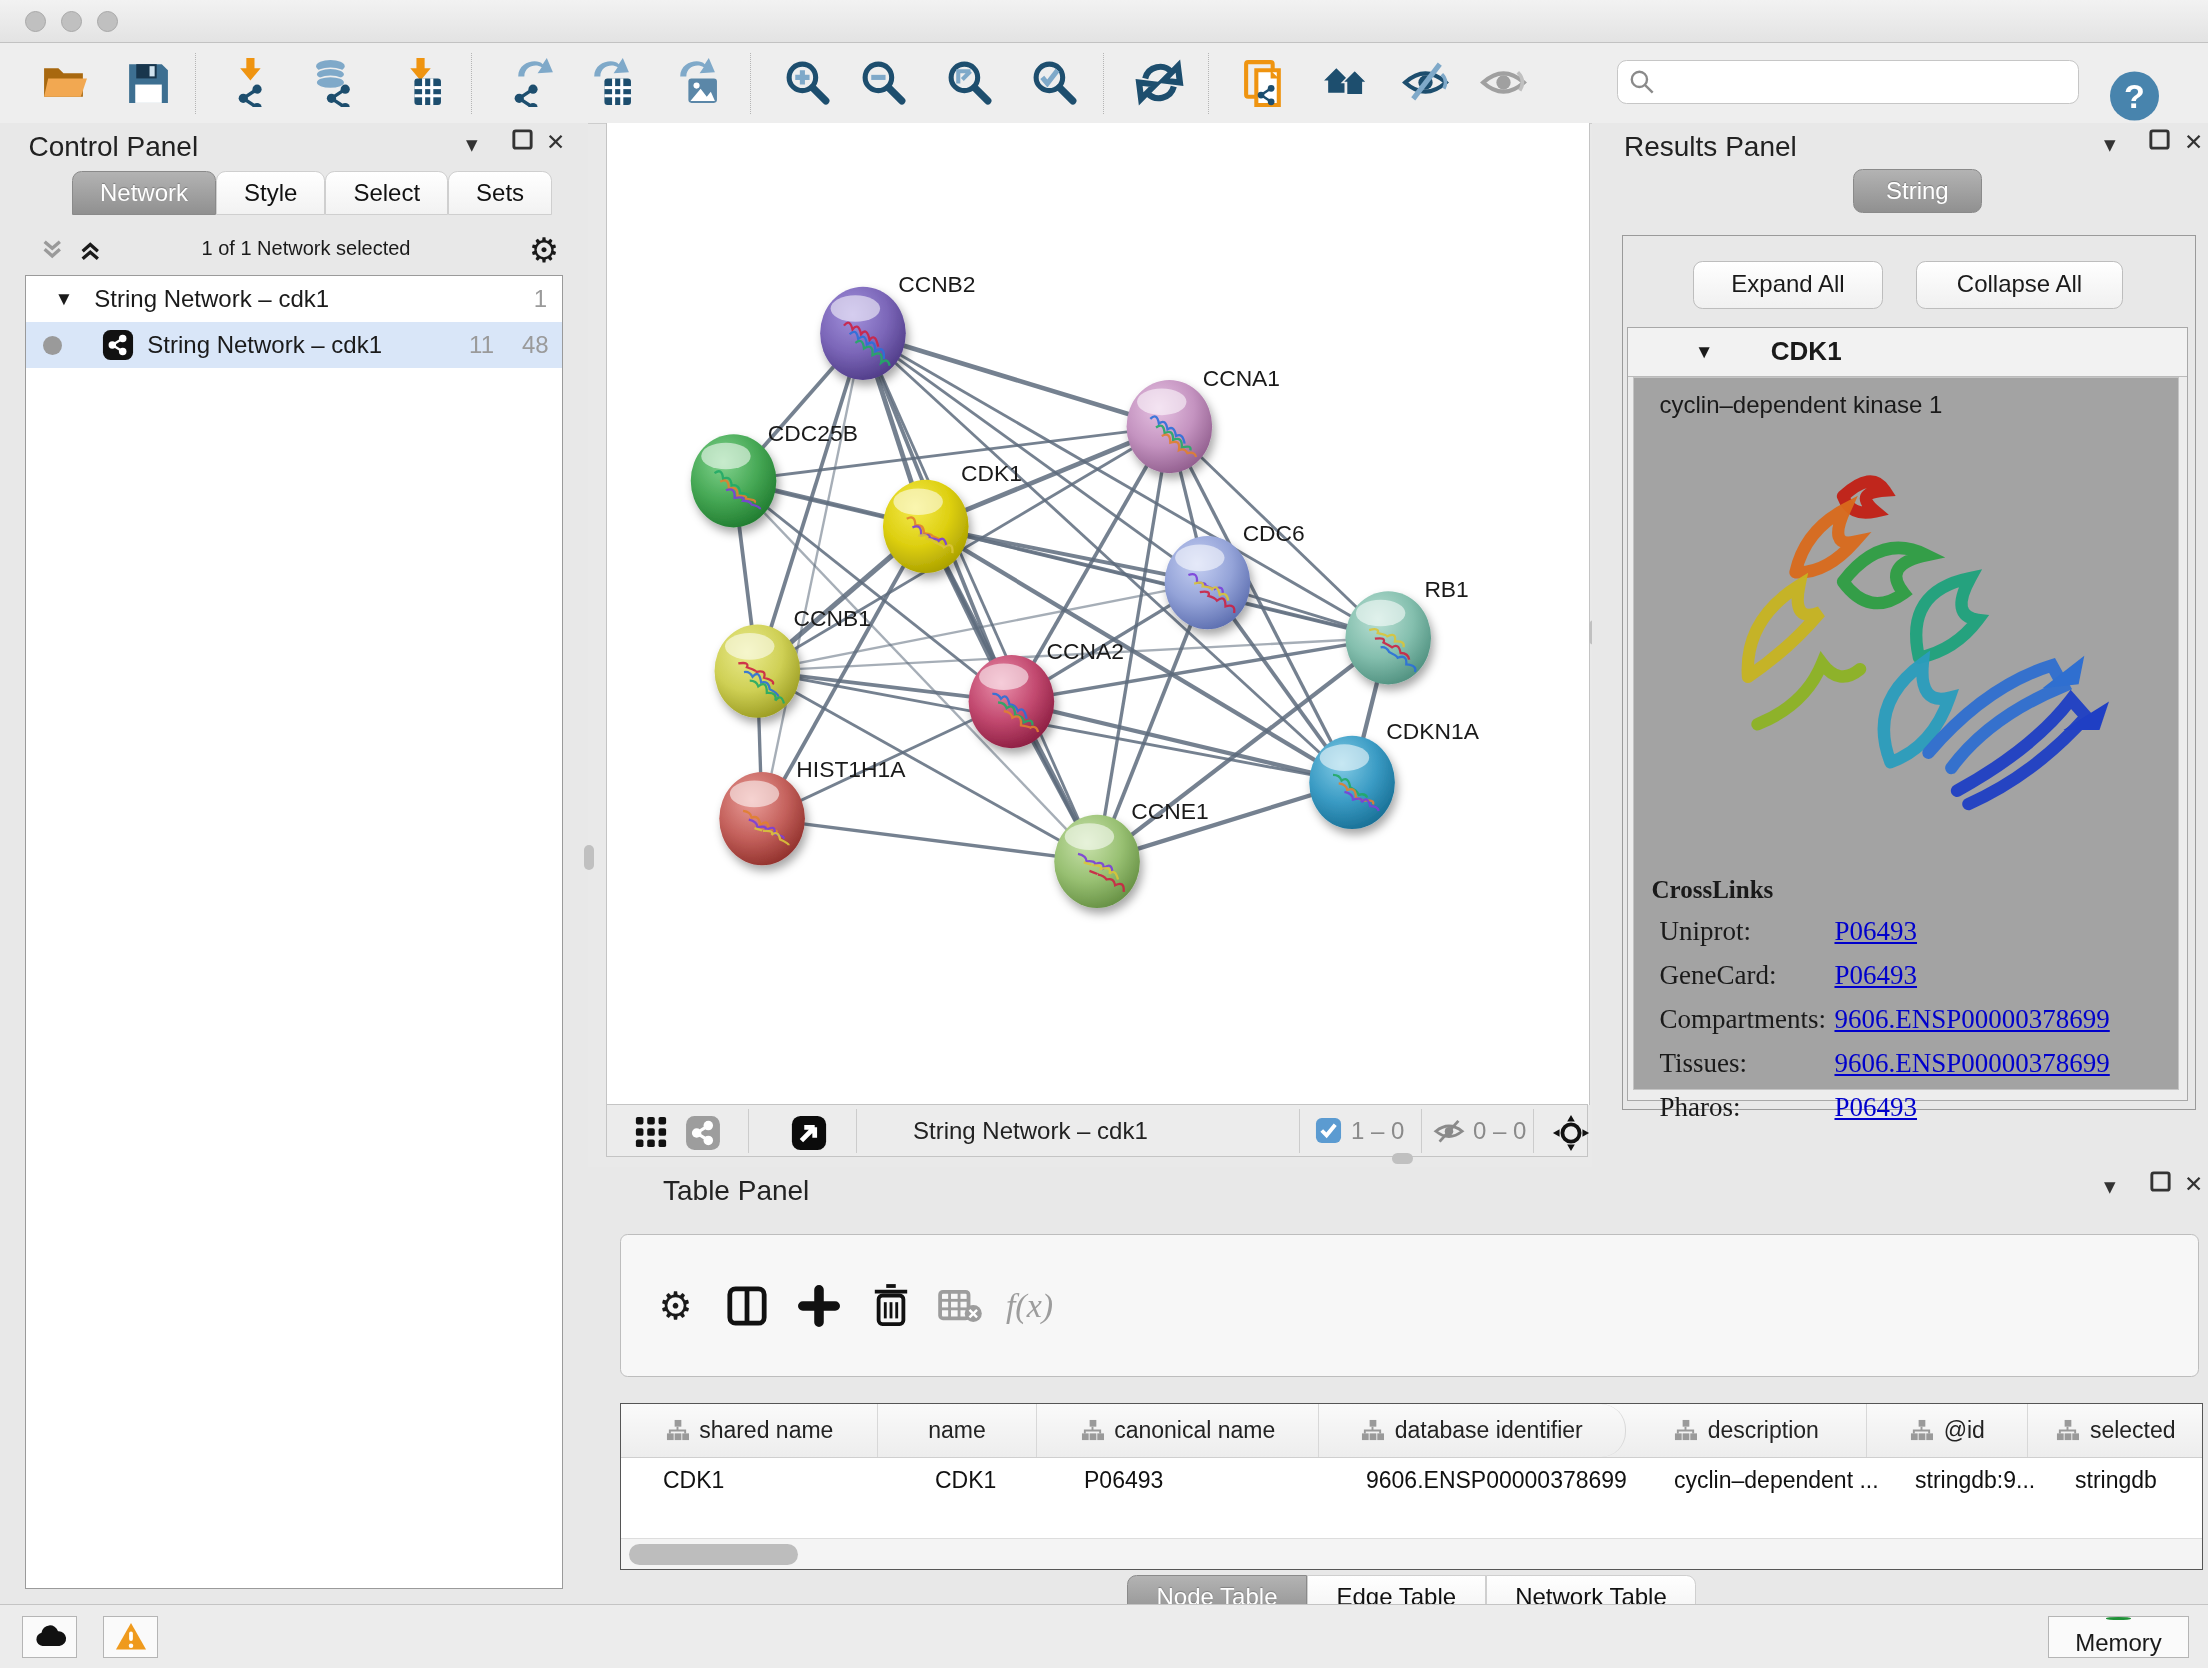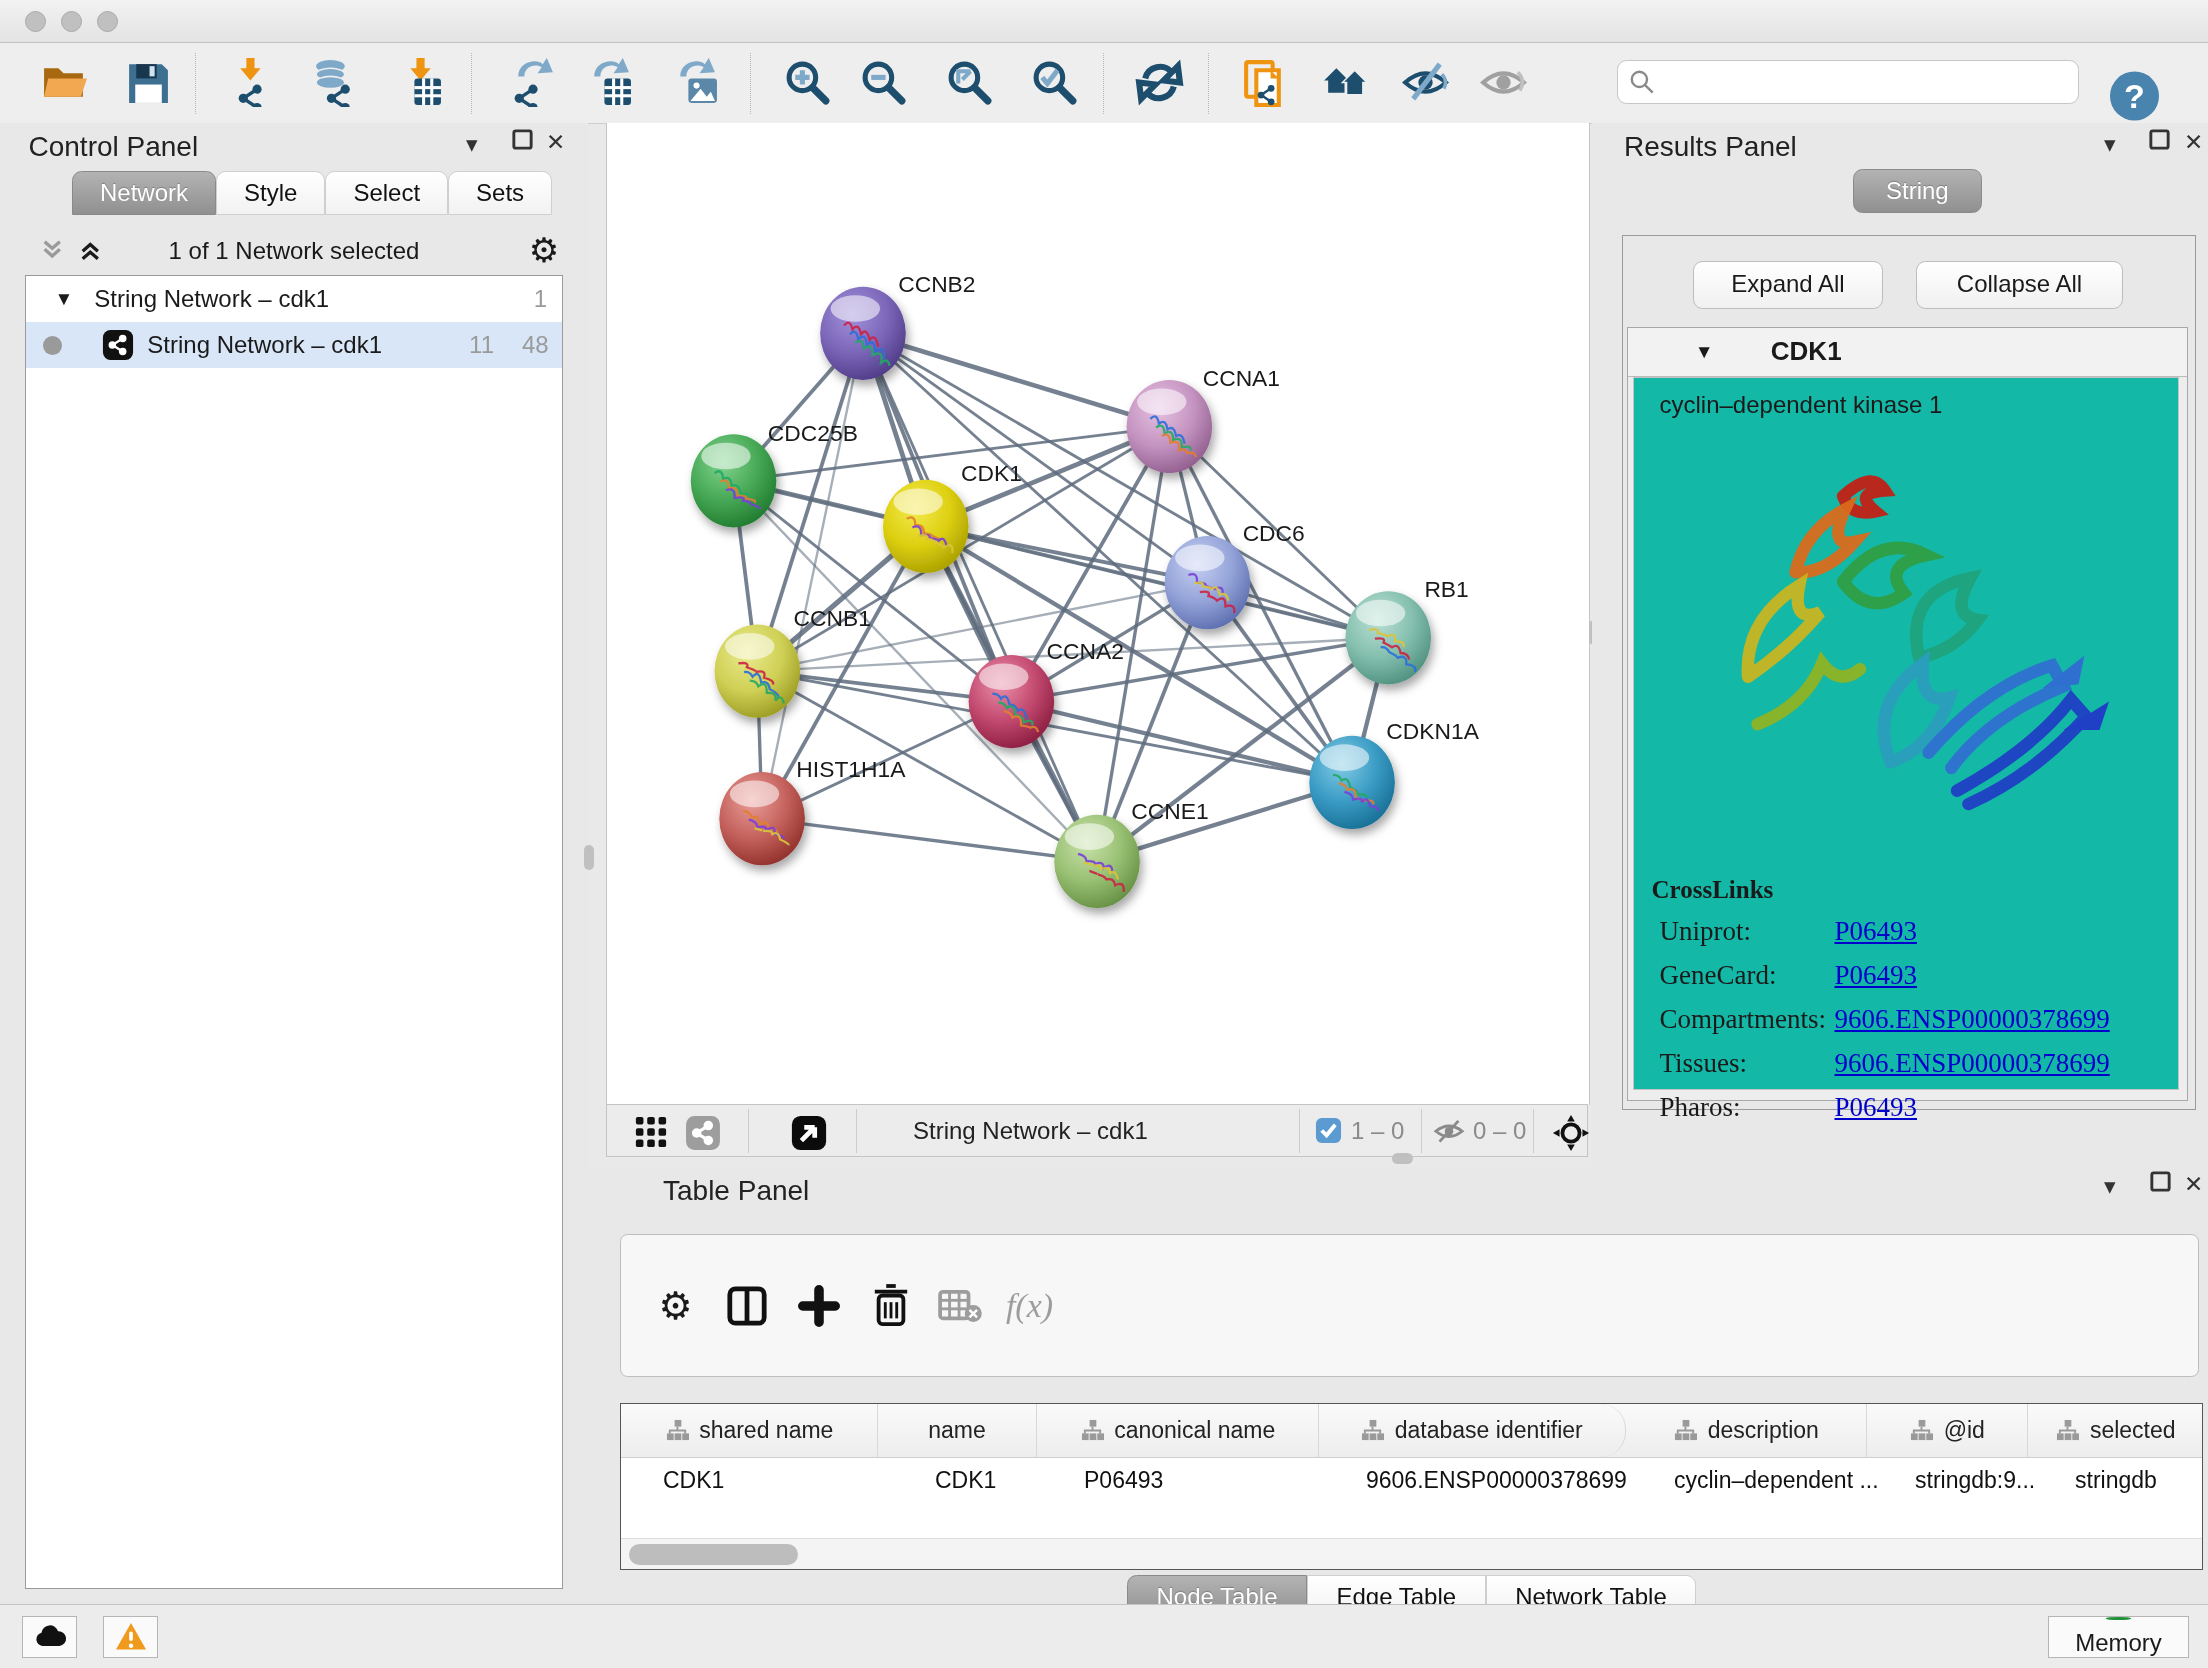--- a/index.html
+++ b/index.html
@@ -50,21 +50,21 @@
   .nt-count{position:absolute;top:12.4px;font-size:24px;color:#8a8a8a;}
   
   #results-panel{position:absolute;left:1592px;top:123px;width:616px;height:1044px;background:#e8e8e8;}
   #rp-header{position:absolute;left:32px;top:7.6px;}
   #rp-tab{position:absolute;left:261px;top:46px;height:44px;line-height:42px;padding:0 32px;border-radius:9.5px;}
   #rp-box{position:absolute;left:30px;top:112px;width:574px;height:875px;border:1.9px solid #9a9a9a;box-sizing:border-box;}
   .rp-btn{position:absolute;top:25px;height:46px;background:linear-gradient(#ffffff,#f0f0f0);
     border:1px solid #bdbdbd;border-radius:9.5px;font-size:24px;text-align:center;line-height:44px;}
   #rp-inner{position:absolute;left:3.8px;top:91px;width:559px;height:772px;border:1.9px solid #a8a8a8;background:#ededed;}
   #rp-protein-head{position:absolute;left:0;top:0;width:100%;height:48px;background:#f2f2f2;border-bottom:1px solid #bbb;}
-  #rp-desc-box{position:absolute;left:5.7px;top:49px;width:544px;height:711px;border:1px solid #c4c4c4;background:#14b8a6;}
+  #rp-desc-box{position:absolute;left:5.7px;top:49px;width:544px;height:711px;border:1px solid #c4c4c4;background:#a3a3a3;}
   .xlink-row{position:relative;height:44px;font-family:"Liberation Serif","DejaVu Serif",serif;font-size:27px;}
   .xlink-label{position:absolute;left:25px;color:#1a1a1a;}
   .xlink-a{position:absolute;left:200px;color:#0000cc;text-decoration:underline;}
   
   #table-panel{position:absolute;left:588px;top:1167px;width:1621px;height:437px;background:#e8e8e8;}
   #tp-header{position:absolute;left:36px;top:7.6px;margin-left:39px;}
   #tp-toolbar{position:absolute;left:32px;top:67px;width:1579px;height:143px;background:#f7f7f7;
     border:1px solid #bdbdbd;border-radius:7.6px;box-sizing:border-box;}
   .tp-icon{position:absolute;top:46px;width:49px;height:49px;display:flex;align-items:center;justify-content:center;}
   #tp-table{position:absolute;left:32px;top:236px;width:1583px;height:167px;background:#fff;
@@ -301,21 +301,21 @@
       <span style="position:absolute;left:13.3px;top:7.6px">
         <svg width="28.5" height="28.5" viewBox="0 0 30 30">
             <path d="M7 6 L15 13 L23 6" fill="none" stroke="#9a9a9a" stroke-width="3.5"></path>
             <path d="M7 14 L15 21 L23 14" fill="none" stroke="#9a9a9a" stroke-width="3.5"></path>
           </svg></span>
       <span style="position:absolute;left:51px;top:7.6px">
         <svg width="28.5" height="28.5" viewBox="0 0 30 30">
             <path d="M7 24 L15 17 L23 24" fill="none" stroke="#1a1a1a" stroke-width="3.5"></path>
             <path d="M7 16 L15 9 L23 16" fill="none" stroke="#1a1a1a" stroke-width="3.5"></path>
           </svg></span>
-      <span style="position:absolute;left:0;top:8.6px;width:100%;text-align:center;font-size:24px">1 of 1 Network selected</span>
+      <span style="position:absolute;left:12px;top:8.6px;width:100%;text-align:center;font-size:20px">1 of 1 Network selected</span>
       <span style="position:absolute;right:3.8px;top:1.9px;font-size:34px">⚙</span>
     </div>
     <div id="cp-tree">
       <div class="tree-row">
         <span style="margin-left:28.5px;font-size:19px">▼</span>
         <span style="margin-left:21px">String Network – cdk1</span>
         <span class="count-num" style="position:absolute;right:15px">1</span>
       </div>
       <div class="tree-row sel">
         <span style="margin-left:17px;width:19px;height:19px;border-radius:50%;background:#9a9a9a"></span>

